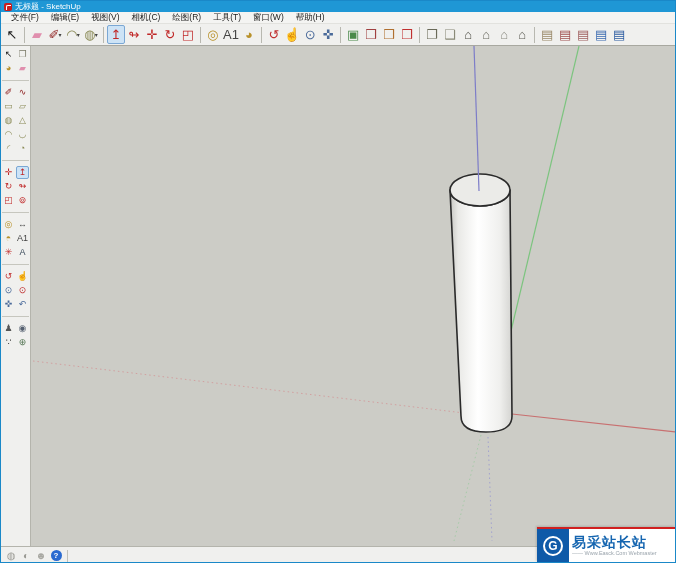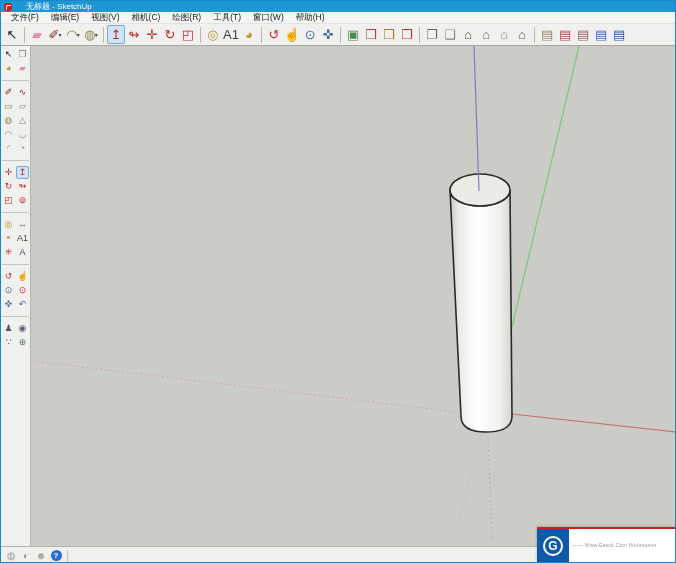--- a/index.html
+++ b/index.html
@@ -1,21 +1,21 @@
 <!DOCTYPE html>
 <html><head>
 <meta charset="utf-8">
 <style>
   * { margin:0; padding:0; box-sizing:border-box; }
   html,body { width:676px; height:563px; overflow:hidden; }
   body { font-family:"Liberation Sans", sans-serif; font-size:9px; background:#e0e0e0; }
   .window { position:relative; width:676px; height:563px; border:1px solid #1a88c8; background:#f0f0ee; overflow:hidden; }
 
   
-  .titlebar { height:11px; background:#1f97d5; display:flex; align-items:center; padding:0 3px; gap:14px; }
+  .titlebar { height:11px; background:#1f97d5; display:flex; align-items:center; padding:0 3px; gap:3px; }
   .app-icon { width:8px; height:8px; background:#c81e1e; border-radius:2px; position:relative; flex:none; }
   .app-icon::after{ content:""; position:absolute; left:2px; top:2px; width:4px; height:4px; border:1px solid #fff; border-right:none; border-bottom:none; border-radius:2px 0 0 0;}
   .title-text { color:#fff; font-size:8px; line-height:11px; white-space:nowrap; }
 
   
   .menubar { height:12px; background:#f4f4f2; display:flex; align-items:center; padding:0 4px; border-bottom:1px solid #e2e2de; }
   .menu-item { font-size:8.5px; color:#222; padding:0 6px; cursor:default; }
 
   
   .toolbar { height:22px; background:#f0f0ee; border-bottom:1px solid #a8a8a0; display:flex; align-items:center; padding:0 2px; overflow:hidden; }
@@ -347,17 +347,18 @@
         </span>
       </span>
     <span class="status-sep"></span>
   </div>
 
   <div class="watermark" style="border-top-color: rgb(208, 32, 32);">
     <span class="wm-logo" style="background: rgb(15, 90, 168);">
       <span class="wm-circle">G</span>
     </span>
     <span class="wm-textcol">
+      <span class="wm-title">易采站长站</span>
       <span class="wm-sub">—— Www.Easck.Com Webmaster</span>
     </span>
   </div>
 
 </div>
 
 </body></html>

